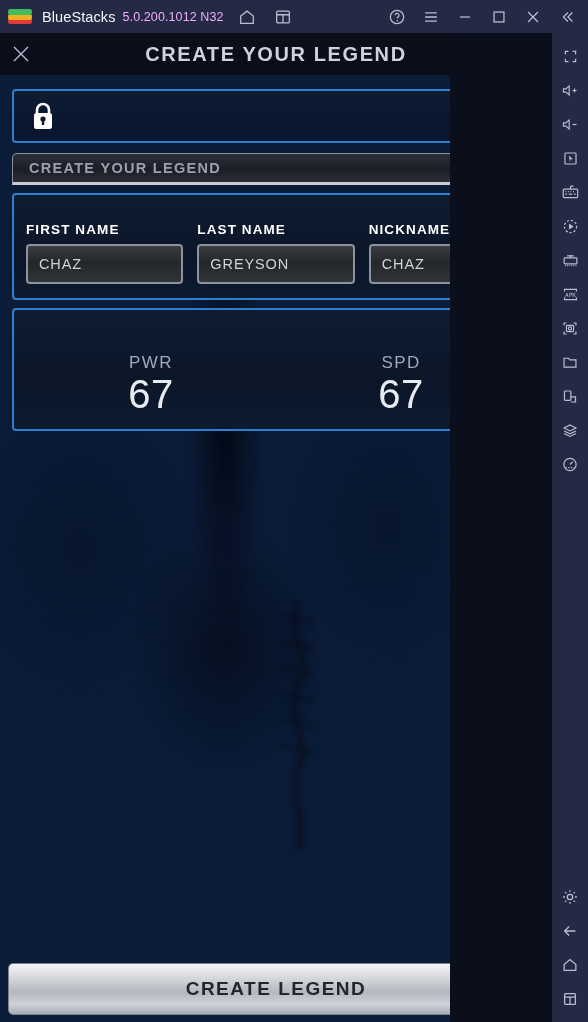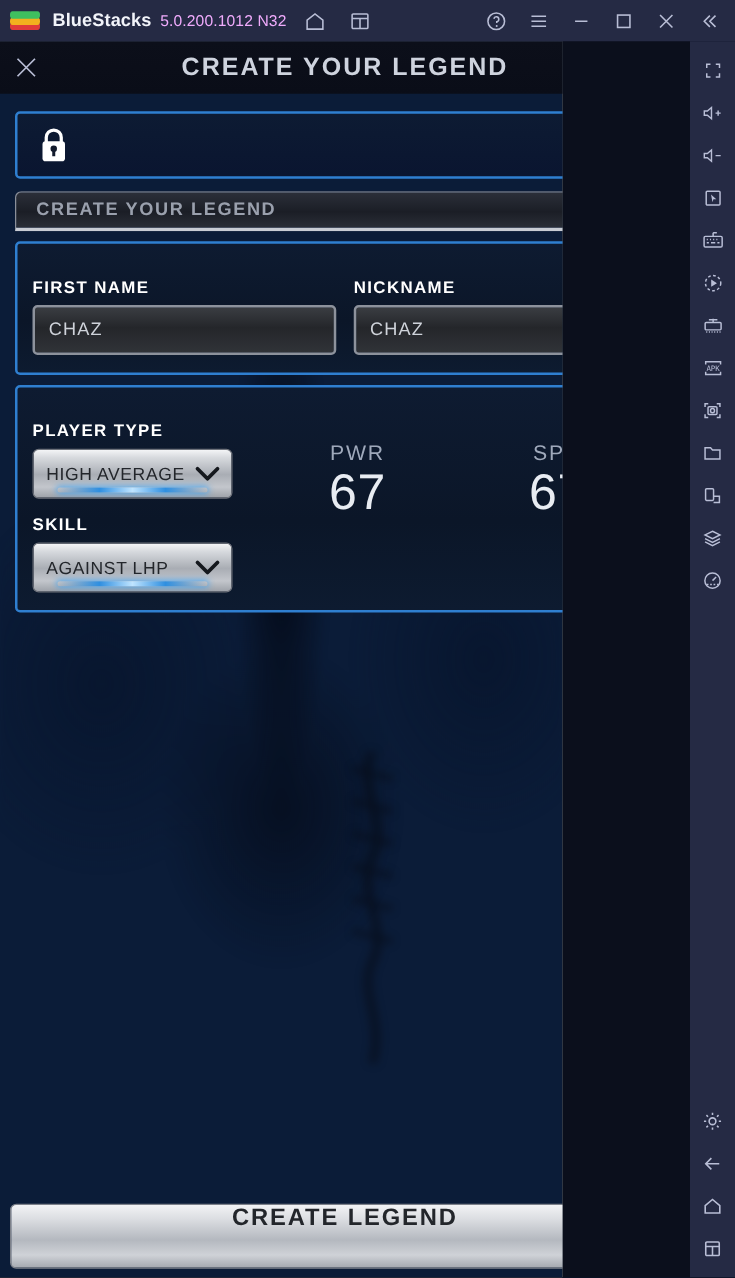--- a/index.html
+++ b/index.html
@@ -11,21 +11,21 @@
 
   .bs-titlebar{
     position:absolute; left:0; top:0; width:588px; height:33px;
     background:#252a44; display:flex; align-items:center; z-index:60;
   }
   .bs-logo{ width:24px; height:20px; margin-left:8px; position:relative; }
   .bs-logo span{ position:absolute; left:0; width:24px; height:6px; border-radius:2px/3px; }
   .bs-logo .l1{ top:11px; background:#e03a3a; }
   .bs-logo .l2{ top:7px;  background:#f2b01e; }
   .bs-logo .l3{ top:2px;  background:#3fbf5f; }
-  .bs-title{ color:#f2f4fa; font-size:14.5px; font-weight:bold; margin-left:10px; letter-spacing:.1px; }
+  .bs-title{ color:#f2f4fa; font-size:14.5px; font-weight:normal; margin-left:10px; letter-spacing:.1px; }
   .bs-ver{ color:#f0abfc; font-size:12.5px; margin-left:7px; letter-spacing:.1px; }
   .bs-ticon{ width:26px; height:26px; margin-left:10px; display:flex; align-items:center; justify-content:center; }
   .bs-right{ margin-left:auto; display:flex; align-items:center; padding-right:4px; }
   .bs-right .bs-ticon{ margin-left:0; width:34px; height:33px; }
   .ico{ stroke:#b9bed6; fill:none; stroke-width:1.4; }
 
   
   .bs-rail{
     position:absolute; right:0; top:33px; width:36px; height:989px;
     background:#252a44; z-index:55;
@@ -149,21 +149,21 @@
   .stat{ text-align:center; width:90px; }
   .stat-k{ color:#9fa9bb; font-size:17px; letter-spacing:1.4px; }
   .stat-v{ color:#e8ecf2; font-size:40px; line-height:42px; font-weight:300; letter-spacing:.5px; }
 
   
   .cta-wrap{ position:absolute; left:0; bottom:0; width:552px; height:62px; z-index:20; }
   .cta{
     position:absolute; left:8px; right:8px; top:3px; height:52px; border-radius:5px;
     border:1px solid #7d818a;
     background:linear-gradient(180deg,#f2f3f5 0%,#dcdee2 22%,#b4b8bf 56%,#cfd2d7 80%,#a6aab1 100%);
-    display:flex; align-items:flex-start; justify-content:center;
+    display:flex; align-items:center; justify-content:center;
   }
   .cta span{ color:#23262b; font-size:19px; font-weight:bold; letter-spacing:1.5px; }
 </style>
 </head>
 <body>
 
 <div id="root">
 
   <div class="stage">
     <div class="bg"></div>
@@ -205,49 +205,37 @@
 
       <div class="panel">
         <div class="row3">
           <div class="col3">
             <div class="flabel">FIRST NAME</div>
             <div class="tin">
               <span>CHAZ</span>
             </div>
           </div>
           <div class="col3">
+            <div class="flabel">LAST NAME</div>
+            <div class="tin">
+              <span>GREYSON</span>
+            </div>
+          </div>
+          <div class="col3">
             <div class="flabel">NICKNAME</div>
             <div class="tin">
               <span>CHAZ</span>
             </div>
           </div>
         </div>
       </div>
 
 
       <div class="panel">
         <div class="ptgrid">
-          <div class="ptleft">
-            <div class="flabel">PLAYER TYPE</div>
-            <div class="dd">
-              <span class="dd-lbl">HIGH AVERAGE</span>
-              <svg class="dd-ch" width="22" height="14" viewBox="0 0 22 14">
-                <path d="M3 3 L11 11 L19 3" fill="none" stroke="#15181d" stroke-width="3" stroke-linecap="round" stroke-linejoin="round"></path>
-              </svg>
-              <div class="dd-glow"></div>
-            </div>
-            <div class="flabel" style="margin-top:13px">SKILL</div>
-            <div class="dd">
-              <span class="dd-lbl">AGAINST LHP</span>
-              <svg class="dd-ch" width="22" height="14" viewBox="0 0 22 14">
-                <path d="M3 3 L11 11 L19 3" fill="none" stroke="#15181d" stroke-width="3" stroke-linecap="round" stroke-linejoin="round"></path>
-              </svg>
-              <div class="dd-glow"></div>
-            </div>
-          </div>
           <div class="ptright">
             <div class="stat">
               <div class="stat-k">PWR</div>
               <div class="stat-v">67</div>
             </div>
             <div class="stat">
               <div class="stat-k">SPD</div>
               <div class="stat-v">67</div>
             </div>
           </div>

